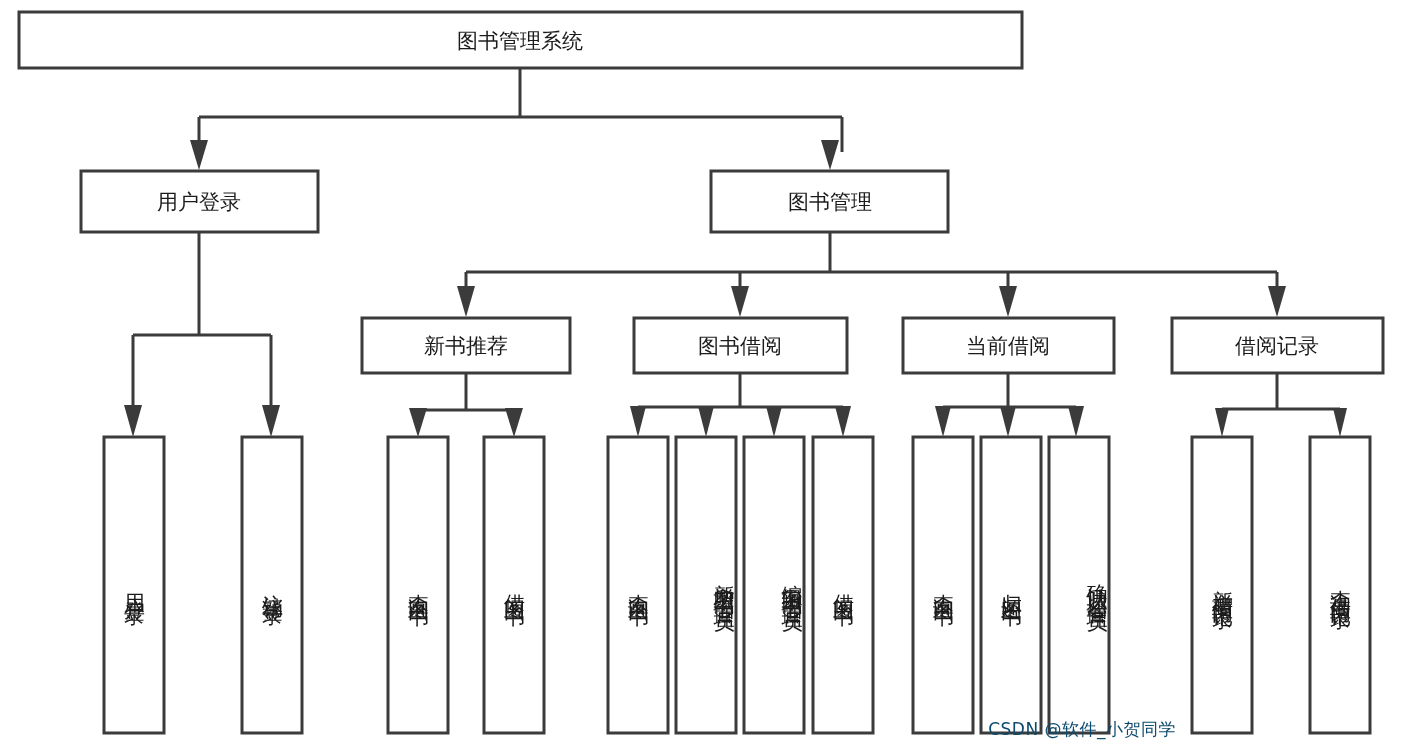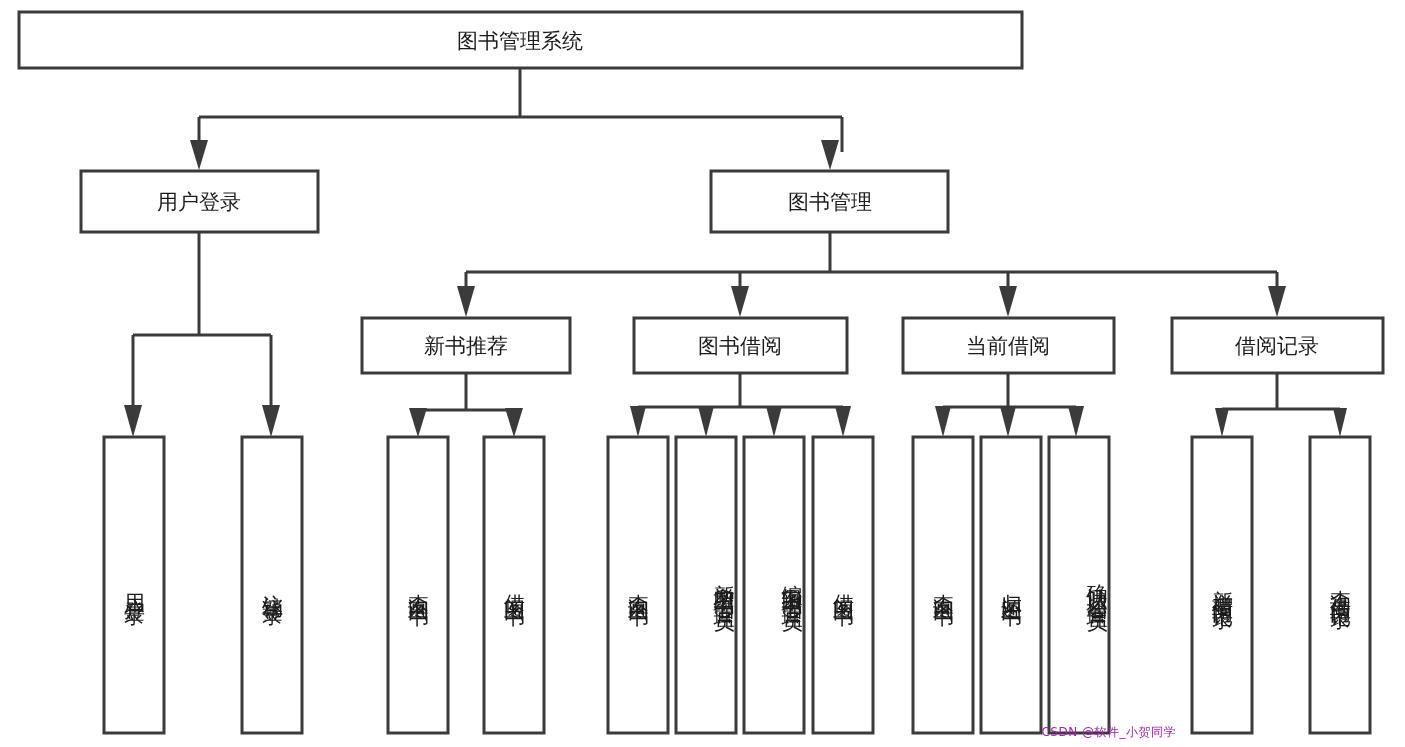--- a/index.html
+++ b/index.html
@@ -59,22 +59,22 @@
     color: #1b1b1b;
     text-align: center;
     white-space: nowrap;
     pointer-events: none;
   }
   .watermark {
     position: absolute;
     right: 8px;
     bottom: 6px;
     font-family: "DejaVu Sans", "Liberation Sans", sans-serif;
-    font-size: 12px;
-    color: #a21caf;
+    font-size: 17px;
+    color: #0c4a6e;
     white-space: nowrap;
     letter-spacing: 0.5px;
   }
 </style>
 </head>
 <body>
 
 <div id="diagram-root">
 
   <svg class="diagram-canvas" viewBox="0 0 1405 747">

